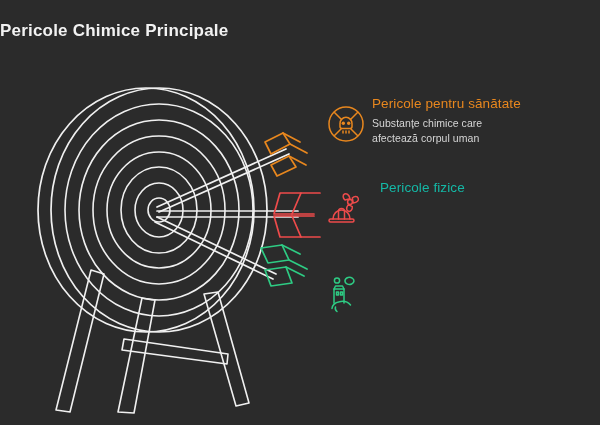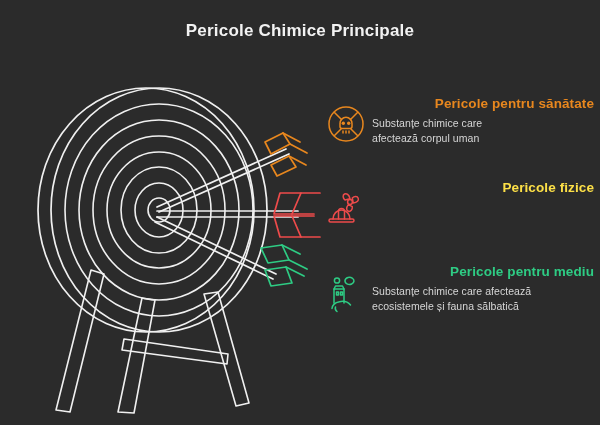--- a/index.html
+++ b/index.html
@@ -16,21 +16,21 @@
     font-family: "Liberation Sans", sans-serif;
     -webkit-font-smoothing: antialiased;
   }
 
   
   #page-title {
     position: absolute;
     top: 21px;
     left: 0;
     width: 600px;
-    text-align: center;
+    text-align: left;
     color: #f2f2f2;
     font-size: 17px;
     font-weight: bold;
     letter-spacing: 0.2px;
   }
 
   
   #target-illustration {
     position: absolute;
     left: 18px;
@@ -59,34 +59,33 @@
     width: 40px;
     height: 42px;
   }
   .legend-text {
     margin-left: 46px;
   }
   .legend-heading {
     font-size: 13.5px;
     line-height: 16px;
     margin: 0 0 4px 0;
-    font-weight: bold;
+    font-weight: normal;
     letter-spacing: 0.1px;
-    text-align: right;
   }
   .legend-desc {
     font-size: 10.5px;
     line-height: 15px;
     color: #d6d6d6;
     white-space: pre-line;
     letter-spacing: 0.05px;
   }
 
   .item-health .legend-heading { color: #E8871E; }
-  .item-physical .legend-heading { color: #fde047; }
+  .item-physical .legend-heading { color: #14b8a6; margin-left: 8px; }
   .item-environment .legend-heading { color: #2ECC84; }
 
   
   #watermark {
     position: absolute;
     right: 8px;
     bottom: 4px;
     font-size: 7px;
     color: #333333;
     letter-spacing: 0.4px;
@@ -228,24 +227,19 @@
             <path d="M8,31 V17 h10 v14"></path>
             <path d="M10.5,20 h2 v3 h-2 Z"></path>
             <path d="M14.5,20 h2 v3 h-2 Z"></path>
             <path d="M8,17 l1.5,-3 h7 l1.5,3"></path>
 
             <path d="M6,36.5 a10,7.5 0 0 1 18.5,-3.5"></path>
             <path d="M9.5,35 a4,4 0 0 0 1.5,4.5"></path>
           </g>
         </svg>
       </div>
-      <div class="legend-text">
-        <div class="legend-heading">Pericole pentru mediu</div>
-        <div class="legend-desc">Substanțe chimice care afectează
-ecosistemele și fauna sălbatică</div>
-      </div>
     </div>
 
   </div>
 
   <div id="watermark"></div>
 
 </div>
 
 </body></html>

